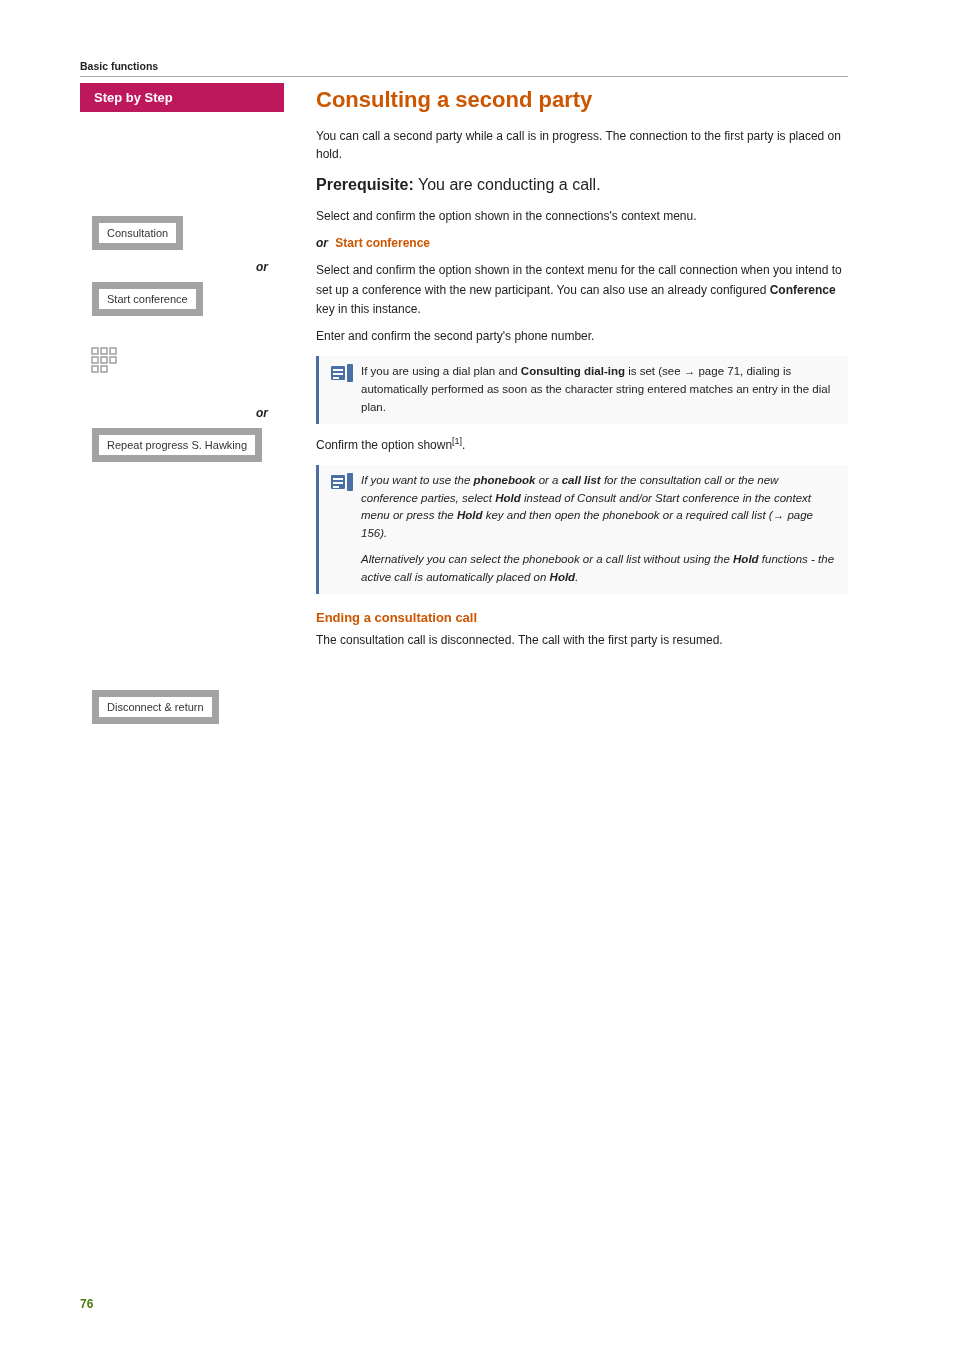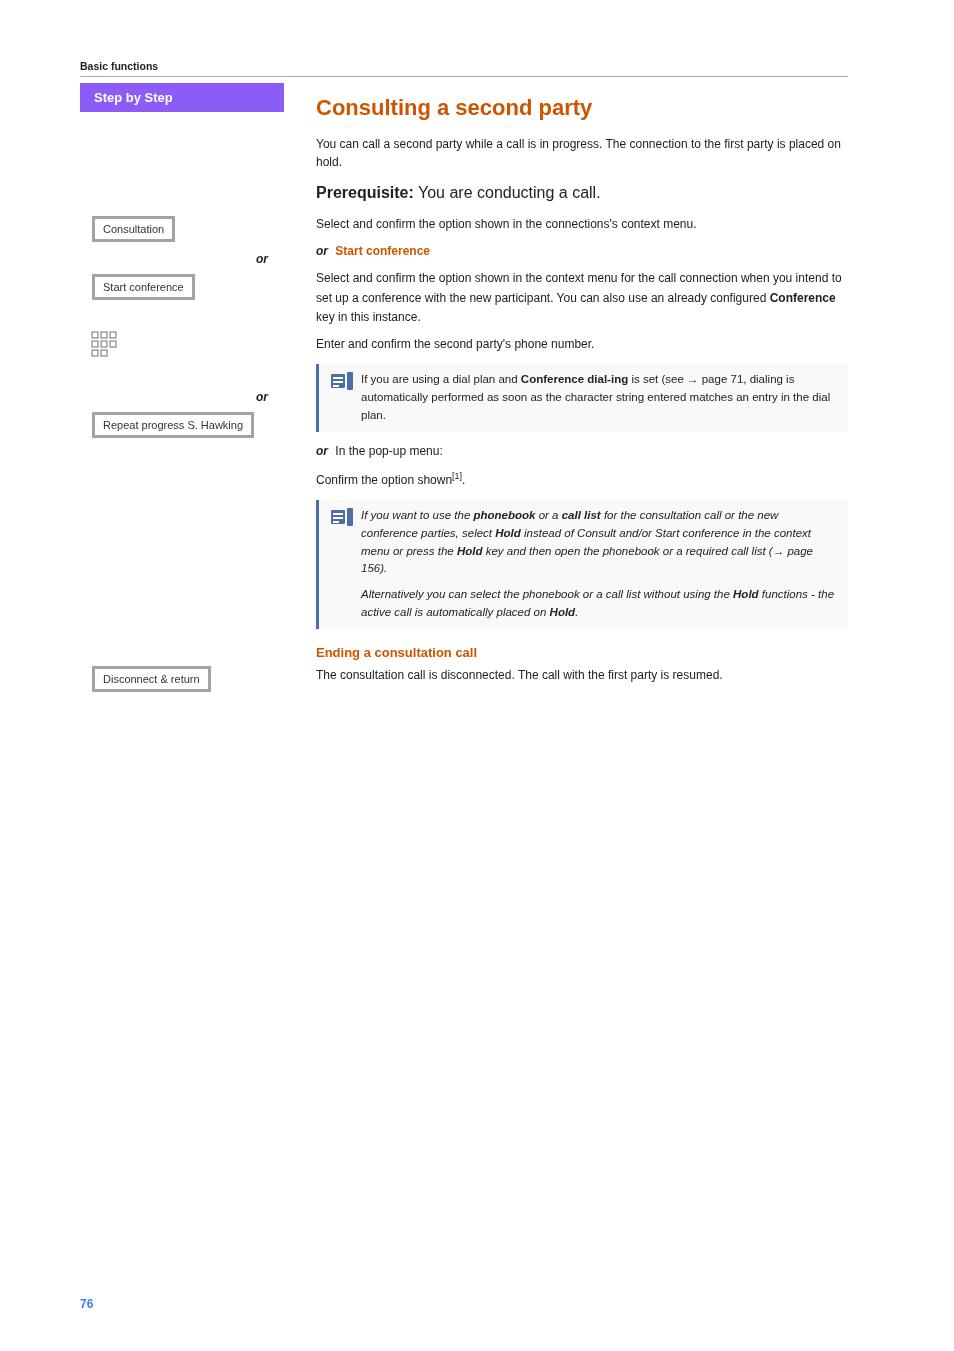--- a/index.html
+++ b/index.html
@@ -31,31 +31,31 @@
       width: 220px;
       min-width: 220px;
       flex-shrink: 0;
       padding-right: 16px;
     }
     .right-col {
       flex: 1;
       padding-left: 16px;
     }
     .step-by-step-box {
-      background: #8b5cf6;
+      background: #be185d;
       color: #fff;
       font-size: 13px;
       font-weight: bold;
       padding: 7px 14px;
       margin-bottom: 0;
       display: inline-block;
       width: 100%;
     }
     .left-item {
-      border: 3px solid #a3a3a3;
+      border: 7px solid #a3a3a3;
       padding: 4px 8px;
       font-size: 11px;
       color: #333;
       margin: 0 12px;
       display: inline-block;
       background: #fff;
     }
     .or-row {
       text-align: right;
       padding: 6px 16px 4px 0;
@@ -66,21 +66,21 @@
     .or-text {
       font-style: italic;
       font-weight: bold;
       font-size: 12px;
     }
     .page-title {
       font-size: 22px;
       font-weight: bold;
       color: #cc5500;
       margin-bottom: 14px;
-      margin-top: 12px;
+      margin-top: 4px;
     }
     .intro-text {
       font-size: 12px;
       color: #222;
       margin-bottom: 10px;
       line-height: 1.5;
     }
     .prerequisite {
       font-size: 16px;
       margin-bottom: 10px;
@@ -137,21 +137,21 @@
       font-weight: bold;
       font-style: italic;
       margin-right: 4px;
     }
     .page-number {
       position: absolute;
       bottom: 40px;
       left: 80px;
       font-size: 12px;
       font-weight: bold;
-      color: #3b82f6;
+      color: #4d7c0f;
     }
     b { font-weight: bold; }
     sup { font-size: 9px; vertical-align: super; }
   </style>
 </head>
 <body>
 
 <div class="page">
 
   <div class="section-label">Basic functions</div>
@@ -232,29 +232,25 @@
           <span class="note-icon">
             <svg viewBox="0 0 22 18" width="22" height="18">
               <rect x="0" y="2" width="14" height="14" rx="1" fill="#4a6fa5"></rect>
               <rect x="16" y="0" width="6" height="18" rx="1" fill="#4a6fa5"></rect>
               <rect x="2" y="5" width="10" height="2" fill="#fff"></rect>
               <rect x="2" y="9" width="10" height="2" fill="#fff"></rect>
               <rect x="2" y="13" width="6" height="2" fill="#fff"></rect>
             </svg>
           </span>
           <span>
-            <span>If you are using a dial plan and </span><b><span>Conference dial-ing</span></b><span> is set (see </span><span>→</span><span> page 71, dialing is automatically performed as soon as the character string entered matches an entry in the dial plan.</span>
+            <span>If you are using a dial plan and </span><b><span>Consulting dial-ing</span></b><span> is set (see </span><span>→</span><span> page 71, dialing is automatically performed as soon as the character string entered matches an entry in the dial plan.</span>
           </span>
         </div>
       </div>
 
-      <p class="body-text">
-        <span class="or-inline">or</span>
-        <span>In the pop-up menu:</span>
-      </p>
 
       <p class="body-text">
         <span>Confirm the option shown</span><sup>[1]</sup>.
       </p>
 
       <div class="note-box" style="margin-bottom: 12px; font-style: italic;">
         <div class="note-box-inner">
           <span class="note-icon">
             <svg viewBox="0 0 22 18" width="22" height="18">
               <rect x="0" y="2" width="14" height="14" rx="1" fill="#4a6fa5"></rect>

